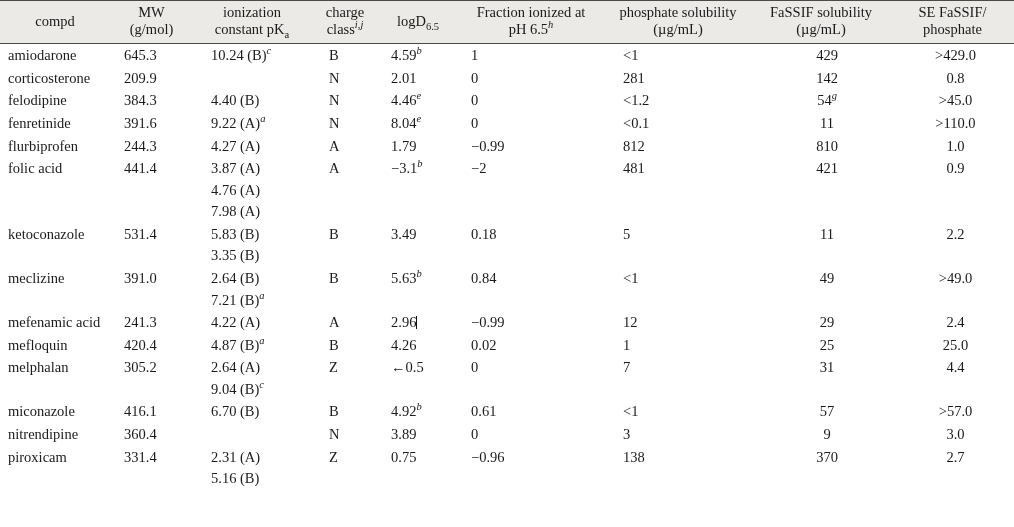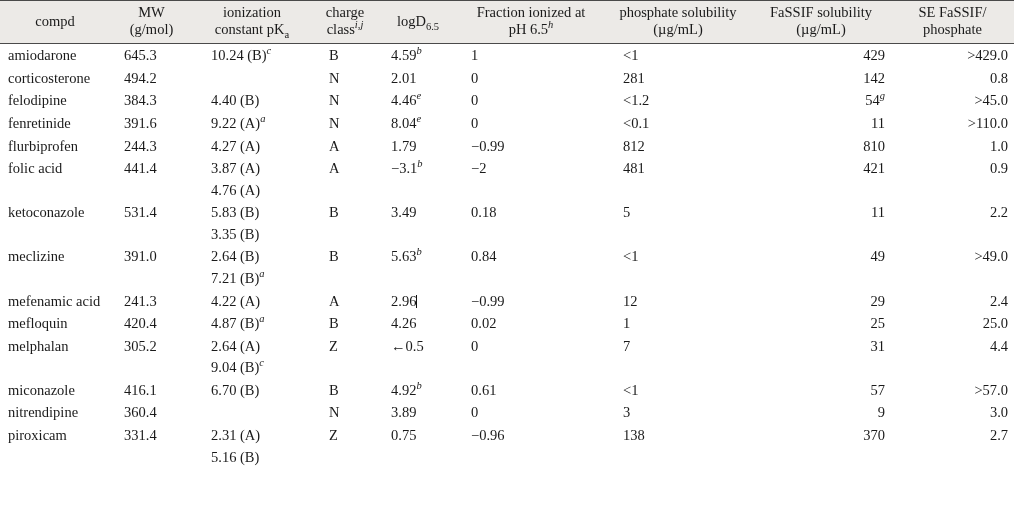--- a/index.html
+++ b/index.html
@@ -58,22 +58,22 @@
   col.c-fassif  { width: 140px; }
   col.c-se      { width: 123px; }
 
   td.col-compd  { text-align: left;   padding-left: 8px; }
   td.col-mw     { text-align: left;   padding-left: 14px; }
   td.col-pka    { text-align: left;   padding-left: 18px; }
   td.col-charge { text-align: left;   padding-left: 18px; }
   td.col-logd   { text-align: left;   padding-left: 12px; }
   td.col-frac   { text-align: left;   padding-left: 14px; }
   td.col-phos   { text-align: left;   padding-left: 18px; }
-  td.col-fassif { text-align: right;   padding-left: 18px; margin-top: 8px; }
-  td.col-se     { text-align: right;   padding-left: 12px; }
+  td.col-fassif { text-align: center;   padding-left: 18px; margin-top: 8px; }
+  td.col-se     { text-align: center;   padding-left: 12px; }
 
   .sup {
     font-size: 10.5px;
     vertical-align: super;
     font-style: italic;
     line-height: 0;
   }
   .hdr-sub {
     font-size: 10.5px;
     vertical-align: sub;
@@ -157,21 +157,21 @@
           <td class="col-pka"><span>10.24 (B)</span><span class="sup">c</span></td>
           <td class="col-charge"><span>B</span></td>
           <td class="col-logd"><span>4.59</span><span class="sup">b</span></td>
           <td class="col-frac"><span>1</span></td>
           <td class="col-phos"><span>&lt;1</span></td>
           <td class="col-fassif"><span>429</span></td>
           <td class="col-se"><span>&gt;429.0</span></td>
         </tr>
         <tr>
           <td class="col-compd"><span>corticosterone</span></td>
-          <td class="col-mw"><span>494.2</span></td>
+          <td class="col-mw"><span>209.9</span></td>
           <td class="col-pka"><span></span></td>
           <td class="col-charge"><span>N</span></td>
           <td class="col-logd"><span>2.01</span></td>
           <td class="col-frac"><span>0</span></td>
           <td class="col-phos"><span>281</span></td>
           <td class="col-fassif"><span>142</span></td>
           <td class="col-se"><span>0.8</span></td>
         </tr>
         <tr>
           <td class="col-compd"><span>felodipine</span></td>
@@ -221,20 +221,31 @@
           <td class="col-compd"><span></span></td>
           <td class="col-mw"><span></span></td>
           <td class="col-pka"><span>4.76 (A)</span></td>
           <td></td>
           <td></td>
           <td></td>
           <td></td>
           <td></td>
           <td></td>
         </tr>
+        <tr class="extra-line">
+          <td class="col-compd"><span></span></td>
+          <td class="col-mw"><span></span></td>
+          <td class="col-pka"><span>7.98 (A)</span></td>
+          <td></td>
+          <td></td>
+          <td></td>
+          <td></td>
+          <td></td>
+          <td></td>
+        </tr>
         <tr>
           <td class="col-compd"><span>ketoconazole</span></td>
           <td class="col-mw"><span>531.4</span></td>
           <td class="col-pka"><span>5.83 (B)</span></td>
           <td class="col-charge"><span>B</span></td>
           <td class="col-logd"><span>3.49</span></td>
           <td class="col-frac"><span>0.18</span></td>
           <td class="col-phos"><span>5</span></td>
           <td class="col-fassif"><span>11</span></td>
           <td class="col-se"><span>2.2</span></td>

